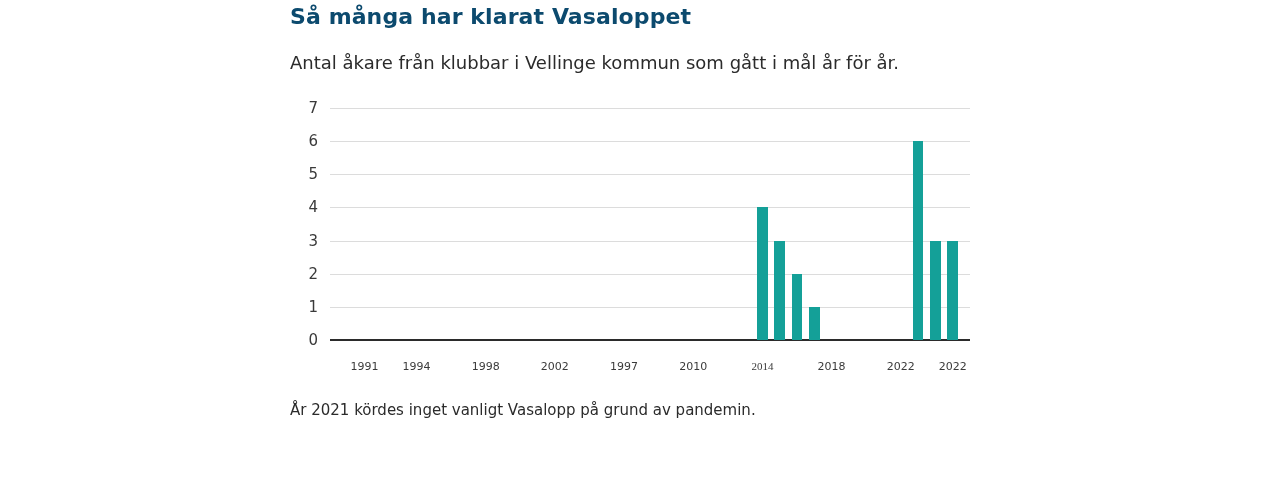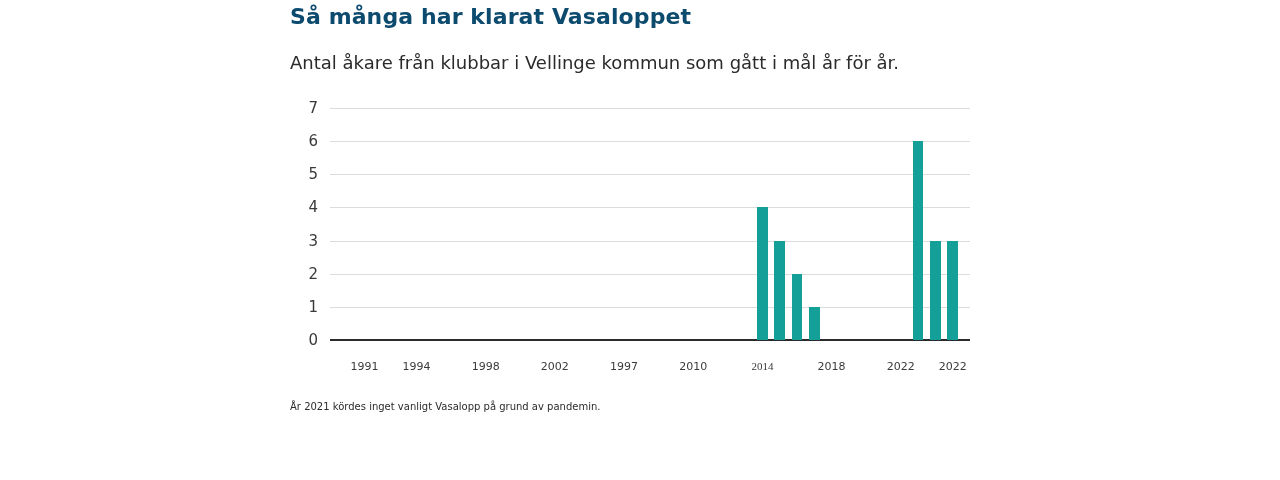--- a/index.html
+++ b/index.html
@@ -97,21 +97,21 @@
     transform: translateX(-50%);
     font-size: 11px;
     color: #3a3a3a;
     white-space: nowrap;
   }
 
   .footnote {
     position: absolute;
     left: 290px;
     top: 401px;
-    font-size: 10px;
+    font-size: 15px;
     color: #2b2b2b;
   }
 
   .brand {
     position: absolute;
     left: 852px;
     top: 449px;
     display: flex;
     align-items: center;
     gap: 8px;

